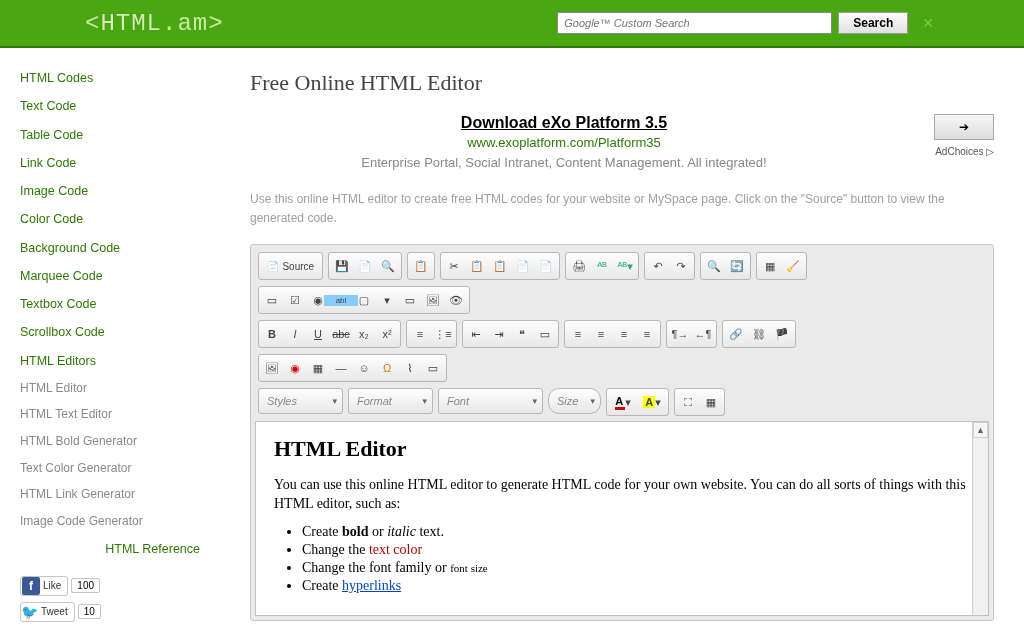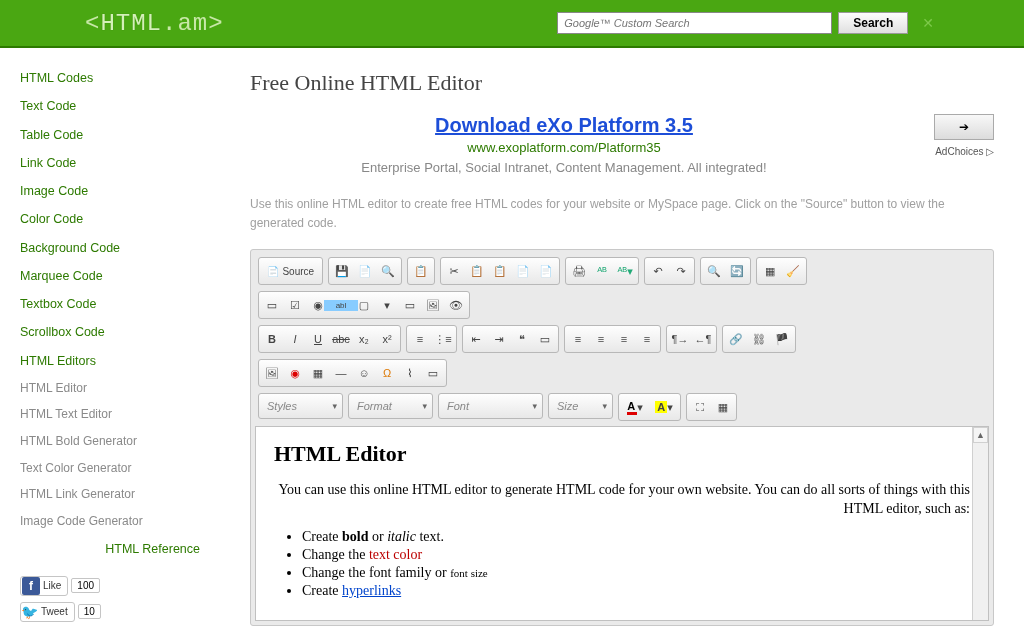--- a/index.html
+++ b/index.html
@@ -20,42 +20,42 @@
 .social-btn { display: inline-flex; align-items: center; border: 1px solid #c5c5c5; border-radius: 3px; background: #fff; font-size: 10px; color: #333; height: 20px; width: fit-content; }
 .social-btn .ico { width: 18px; height: 18px; display: flex; align-items: center; justify-content: center; font-weight: bold; }
 .fb-ico { background: #3b5998; color: #fff; border-radius: 2px; margin: 1px; font-size: 12px; }
 .tw-ico { color: #1da1f2; font-size: 14px; }
 .social-btn .lbl { padding: 0 6px 0 2px; }
 .social-count { border: 1px solid #c5c5c5; background: #fff; font-size: 10px; padding: 1px 5px; border-radius: 2px; margin-left: 3px; position: relative; }
 .main { flex: 1; background: #fff; padding: 22px 30px 0 50px; }
 h1 { font-family: "Comic Sans MS", cursive; font-weight: normal; font-size: 22px; color: #444; margin-bottom: 18px; }
 .ad-row { display: flex; align-items: flex-start; gap: 16px; margin-bottom: 20px; }
 .ad-center { flex: 1; text-align: center; }
-.ad-link { color: #1d4ed8; font-size: 20px; font-weight: bold; text-decoration: underline; }
+.ad-link { color: #000000; font-size: 16px; font-weight: bold; text-decoration: underline; }
 .ad-url { color: #2d7a00; font-size: 13px; margin-top: 3px; }
 .ad-desc { color: #888; font-size: 13px; margin-top: 5px; }
 .ad-right { text-align: right; width: 100px; }
 .arrow-btn { width: 60px; height: 26px; background: linear-gradient(#f8f8f8,#dcdcdc); border: 1px solid #aaa; display: flex; align-items: center; justify-content: center; float: right; margin-bottom: 6px; cursor: pointer; }
 .adchoices { clear: both; font-size: 10px; color: #555; }
 .intro { color: #a0a0a0; font-size: 12px; line-height: 1.6; margin-bottom: 16px; }
 .editor-wrap { border: 1px solid #c8c8c8; background: #eaeaea; border-radius: 3px; padding: 4px; }
 .toolbar-row { display: flex; gap: 5px; padding: 3px 3px; flex-wrap: wrap; }
 .tool-group { display: flex; background: linear-gradient(#fefefe,#e8e8e8); border: 1px solid #b8b8b8; border-radius: 3px; padding: 2px; gap: 1px; }
 .tool-btn { width: 22px; height: 22px; display: flex; align-items: center; justify-content: center; font-size: 11px; color: #444; cursor: pointer; border-radius: 2px; }
 .src-btn { width: auto; padding: 0 6px; font-size: 10px; gap: 3px; }
 .dropdown { background: linear-gradient(#fefefe,#e8e8e8); border: 1px solid #b8b8b8; border-radius: 3px; padding: 2px 18px 2px 8px; font-size: 11px; color: #888; font-style: italic; position: relative; height: 26px; display: flex; align-items: center; cursor: pointer; }
 .dropdown::after { content: "▾"; position: absolute; right: 5px; font-style: normal; color: #666; font-size: 9px; }
 .dd-styles { width: 85px; }
 .dd-format { width: 85px; }
 .dd-font { width: 105px; }
-.dd-size { width: 65px; }
+.dd-size { width: 53px; border-radius: 11px; }
 .color-sq { width: 14px; height: 14px; display: inline-block; }
 .content-area { background: #fff; border: 1px solid #c0c0c0; margin-top: 2px; padding: 14px 18px; height: 195px; position: relative; overflow: hidden; }
 .content-area h2 { font-family: "Times New Roman", serif; font-size: 22px; font-weight: bold; margin-bottom: 14px; }
-.content-area p { font-family: "Times New Roman", serif; font-size: 14px; line-height: 1.35; margin-bottom: 10px; text-align: right; }
+.content-area p { font-family: "Times New Roman", serif; font-size: 14px; line-height: 1.35; margin-bottom: 10px; }
 .content-area ul { font-family: "Times New Roman", serif; font-size: 14px; margin-left: 28px; }
 .content-area li { margin-bottom: 2px; }
 .red { color: #b00; }
 .ffam { font-family: "Comic Sans MS", cursive; }
 .fsz { font-size: 11px; }
 .hyper { color: #0044cc; text-decoration: underline; }
 .scrollbar { position: absolute; right: 0; top: 0; width: 16px; height: 100%; background: #f0f0f0; border-left: 1px solid #d0d0d0; }
 .scroll-arrow { height: 16px; display: flex; align-items: center; justify-content: center; font-size: 9px; color: #666; background: #f5f5f5; border: 1px solid #d0d0d0; cursor: pointer; }
 </style>
 </head>

